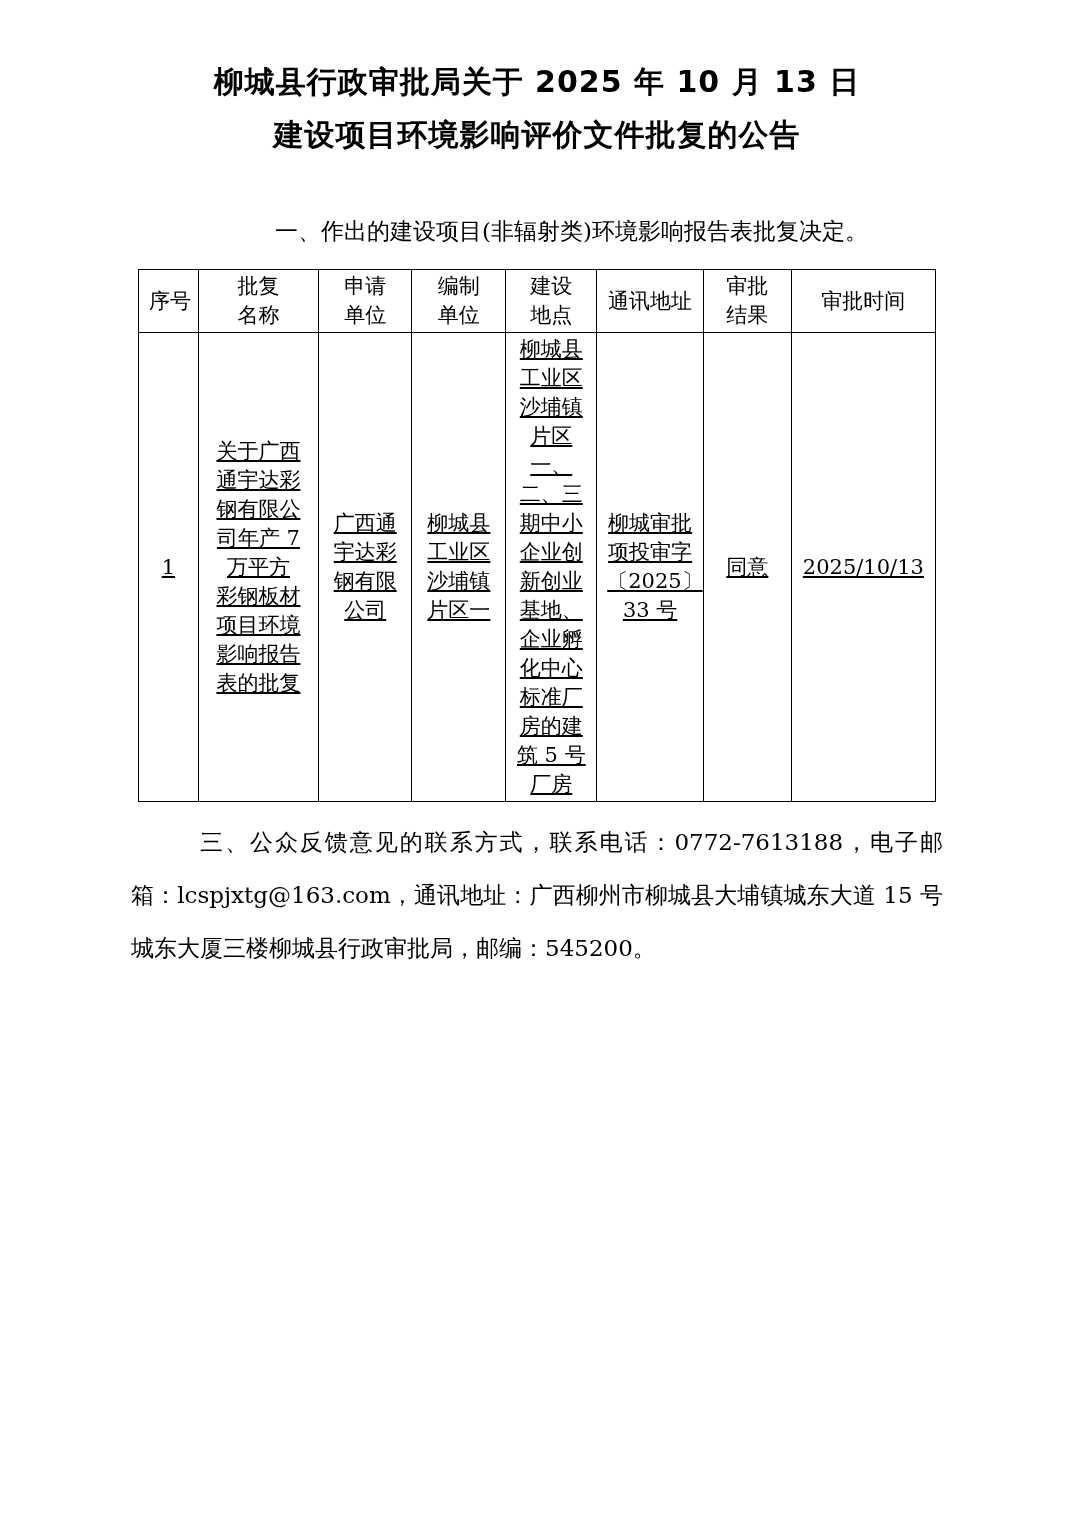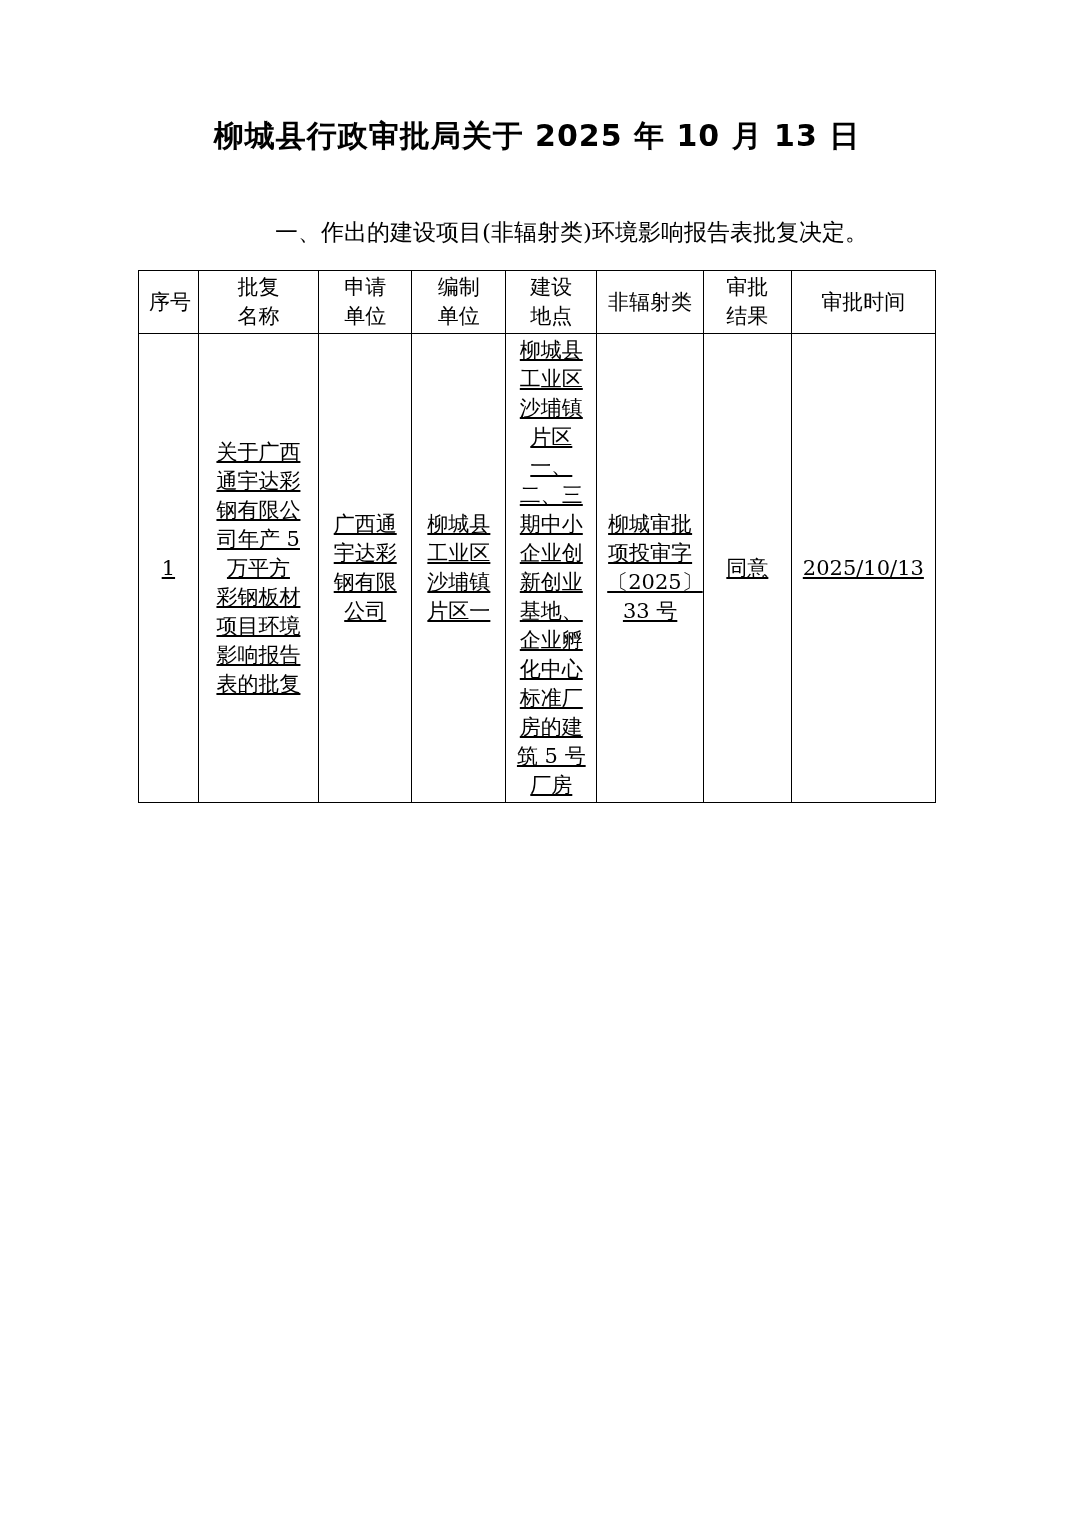--- a/index.html
+++ b/index.html
@@ -20,21 +20,21 @@
     height: 1520px;
     padding: 0 131px;
   }
   .doc-title {
     font-family: "DejaVu Sans", "Liberation Sans", sans-serif;
     font-weight: 700;
     font-size: 30px;
     line-height: 53px;
     text-align: center;
     margin: 0;
-    padding-top: 109px;
+    padding-top: 55px;
     letter-spacing: 1px;
   }
   .doc-title .title-line { display: block; }
   .para {
     font-size: 23px;
     line-height: 53px;
     text-align: justify;
     text-indent: 3em;
     margin: 0;
   }
@@ -76,20 +76,21 @@
   col.c7 { width: 11.0%; }
   col.c8 { width: 18.1%; }
 </style>
 </head>
 <body>
 
 <div class="page">
 
   <h1 class="doc-title">
     <span class="title-line">柳城县行政审批局关于 2025 年 10 月 13 日</span>
+    <span class="title-line">建设项目环境影响评价文件批复的公告</span>
   </h1>
 
   <p class="para para-intro">一、作出的建设项目(非辐射类)环境影响报告表批复决定。</p>
 
   <table class="approval">
     <colgroup>
       <col class="c1">
         <col class="c2">
         <col class="c3">
         <col class="c4">
@@ -102,37 +103,38 @@
       <tr id="table-head-row">
           <th>序号</th>
           <th>批复
 名称</th>
           <th>申请
 单位</th>
           <th>编制
 单位</th>
           <th>建设
 地点</th>
-          <th>非辐射类</th>
+          <th>通讯地址</th>
           <th>审批
 结果</th>
           <th>审批时间</th>
         </tr>
     </thead>
     <tbody id="table-body">
         <tr>
           <td>1</td>
-          <td>关于广西通宇达彩钢有限公司年产 5 万平方
+          <td>关于广西通宇达彩钢有限公司年产 7 万平方
 彩钢板材项目环境影响报告表的批复</td>
           <td>广西通宇达彩钢有限公司</td>
           <td>柳城县工业区沙埔镇片区一</td>
           <td>柳城县工业区沙埔镇片区一、二、三期中小企业创新创业基地、企业孵化中心标准厂房的建筑 5 号厂房</td>
           <td>柳城审批项投审字〔2025〕33 号</td>
           <td>同意</td>
           <td>2025/10/13</td>
         </tr>
       </tbody>
   </table>
 
 
+  <p class="para para-s3">三、公众反馈意见的联系方式，联系电话：0772-7613188，电子邮箱：lcspjxtg@163.com，通讯地址：广西柳州市柳城县大埔镇城东大道 15 号城东大厦三楼柳城县行政审批局，邮编：545200。</p>
 
 
 </div>
 
 </body></html>

